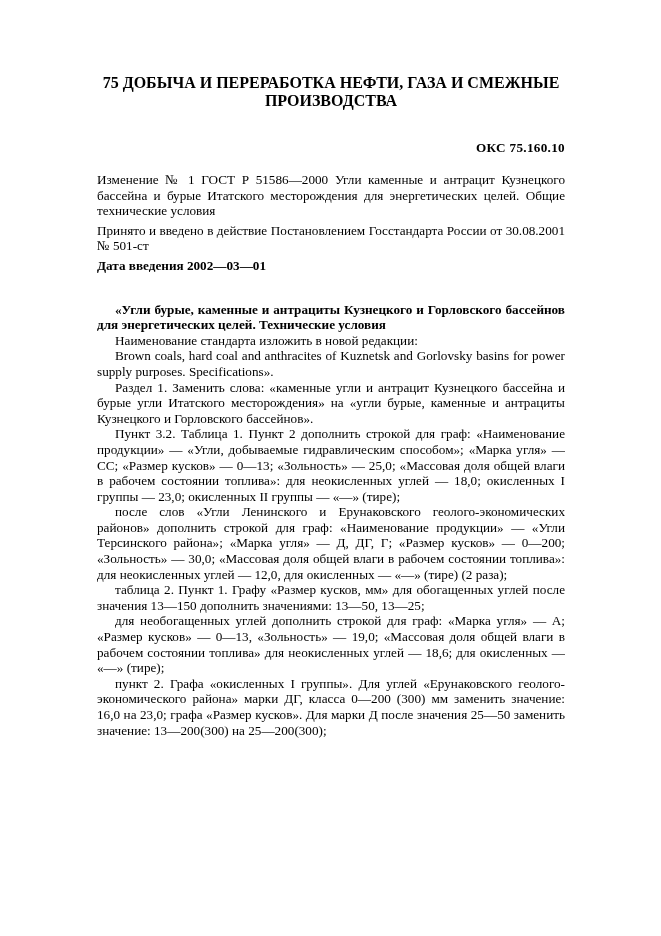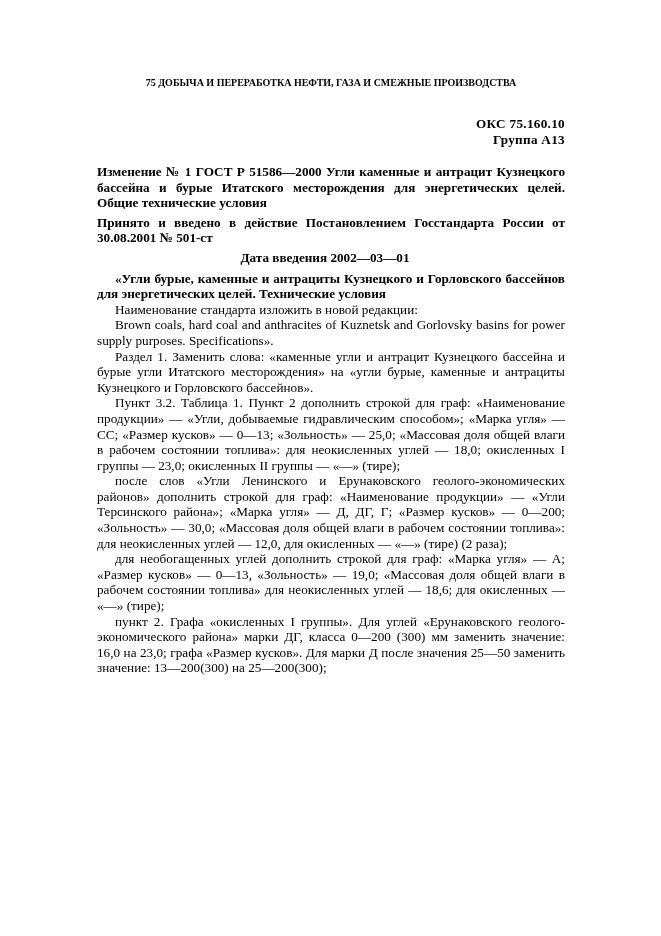--- a/index.html
+++ b/index.html
@@ -17,88 +17,88 @@
     overflow: hidden;
   }
   .content {
     position: absolute;
     left: 97px;
     top: 74px;
     width: 468px;
   }
   .doc-header {
     font-weight: bold;
-    font-size: 10px;
+    font-size: 16px;
     line-height: 18px;
     text-align: center;
-    margin: 0 0 24px 0;
+    margin: 0 0 30px 0;
   }
   .codes {
     text-align: right;
     font-weight: bold;
     font-size: 13.2px;
     line-height: 16px;
     margin: 12px 0 16px 0;
   }
   .codes .code-line {
     letter-spacing: 0.3px;
   }
   p {
     margin: 0;
     font-size: 13.2px;
     line-height: 15.6px;
     text-align: justify;
   }
   p.head-block {
-    font-weight: bold;
+    font-weight: normal;
     margin-bottom: 4px;
   }
   p.date-line {
     font-weight: bold;
-    text-align: center;
+    text-align: left;
     padding-right: 12px;
-    margin-bottom: 5px;
+    margin-bottom: 28px;
   }
   p.body-par {
     text-indent: 18px;
   }
   p.bold {
     font-weight: bold;
   }
 </style>
 </head>
 <body>
 
 <div class="page">
   <div class="content">
 
     <div class="doc-header">75 ДОБЫЧА И ПЕРЕРАБОТКА НЕФТИ, ГАЗА И СМЕЖНЫЕ ПРОИЗВОДСТВА</div>
 
     <div class="codes">
       <div class="code-line">ОКС 75.160.10</div>
-      <div class="code-line">Группа А13</div>
     </div>
 
     <p class="head-block">Изменение № 1 ГОСТ Р 51586—2000 Угли каменные и антрацит Кузнецкого бассейна и бурые Итатского месторождения для энергетических целей. Общие технические условия</p>
 
     <p class="head-block">Принято и введено в действие Постановлением Госстандарта России от 30.08.2001 № 501-ст</p>
 
     <p class="date-line">Дата введения 2002—03—01</p>
 
     <p class="body-par bold">«Угли бурые, каменные и антрациты Кузнецкого и Горловского бассейнов для энергетических целей. Технические условия</p>
 
     <p class="body-par">Наименование стандарта изложить в новой редакции:</p>
 
     <p class="body-par">Brown coals, hard coal and anthracites of Kuznetsk and Gorlovsky basins for power supply purposes. Specifications».</p>
 
     <p class="body-par">Раздел 1. Заменить слова: «каменные угли и антрацит Кузнецкого бассейна и бурые угли Итатского месторождения» на «угли бурые, каменные и антрациты Кузнецкого и Горловского бассейнов».</p>
 
     <p class="body-par">Пункт 3.2. Таблица 1. Пункт 2 дополнить строкой для граф: «Наименование продукции» — «Угли, добываемые гидравлическим способом»; «Марка угля» — СС; «Размер кусков» — 0—13; «Зольность» — 25,0; «Массовая доля общей влаги в рабочем состоянии топлива»: для неокисленных углей — 18,0; окисленных I группы — 23,0; окисленных II группы — «—» (тире);</p>
 
     <p class="body-par">после слов «Угли Ленинского и Ерунаковского геолого-экономических районов» дополнить строкой для граф: «Наименование продукции» — «Угли Терсинского района»; «Марка угля» — Д, ДГ, Г; «Размер кусков» — 0—200; «Зольность» — 30,0; «Массовая доля общей влаги в рабочем состоянии топлива»: для неокисленных углей — 12,0, для окисленных — «—» (тире) (2 раза);</p>
 
+    <p class="body-par">таблица 2. Пункт 1. Графу «Размер кусков, мм» для обогащенных углей после значения 13—150 дополнить значениями: 13—50, 13—25;</p>
 
     <p class="body-par">для необогащенных углей дополнить строкой для граф: «Марка угля» — А; «Размер кусков» — 0—13, «Зольность» — 19,0; «Массовая доля общей влаги в рабочем состоянии топлива» для неокисленных углей — 18,6; для окисленных — «—» (тире);</p>
 
     <p class="body-par">пункт 2. Графа «окисленных I группы». Для углей «Ерунаковского геолого-экономического района» марки ДГ, класса 0—200 (300) мм заменить значение: 16,0 на 23,0; графа «Размер кусков». Для марки Д после значения 25—50 заменить значение: 13—200(300) на 25—200(300);</p>
 
   </div>
 </div>
 
 </body></html>

